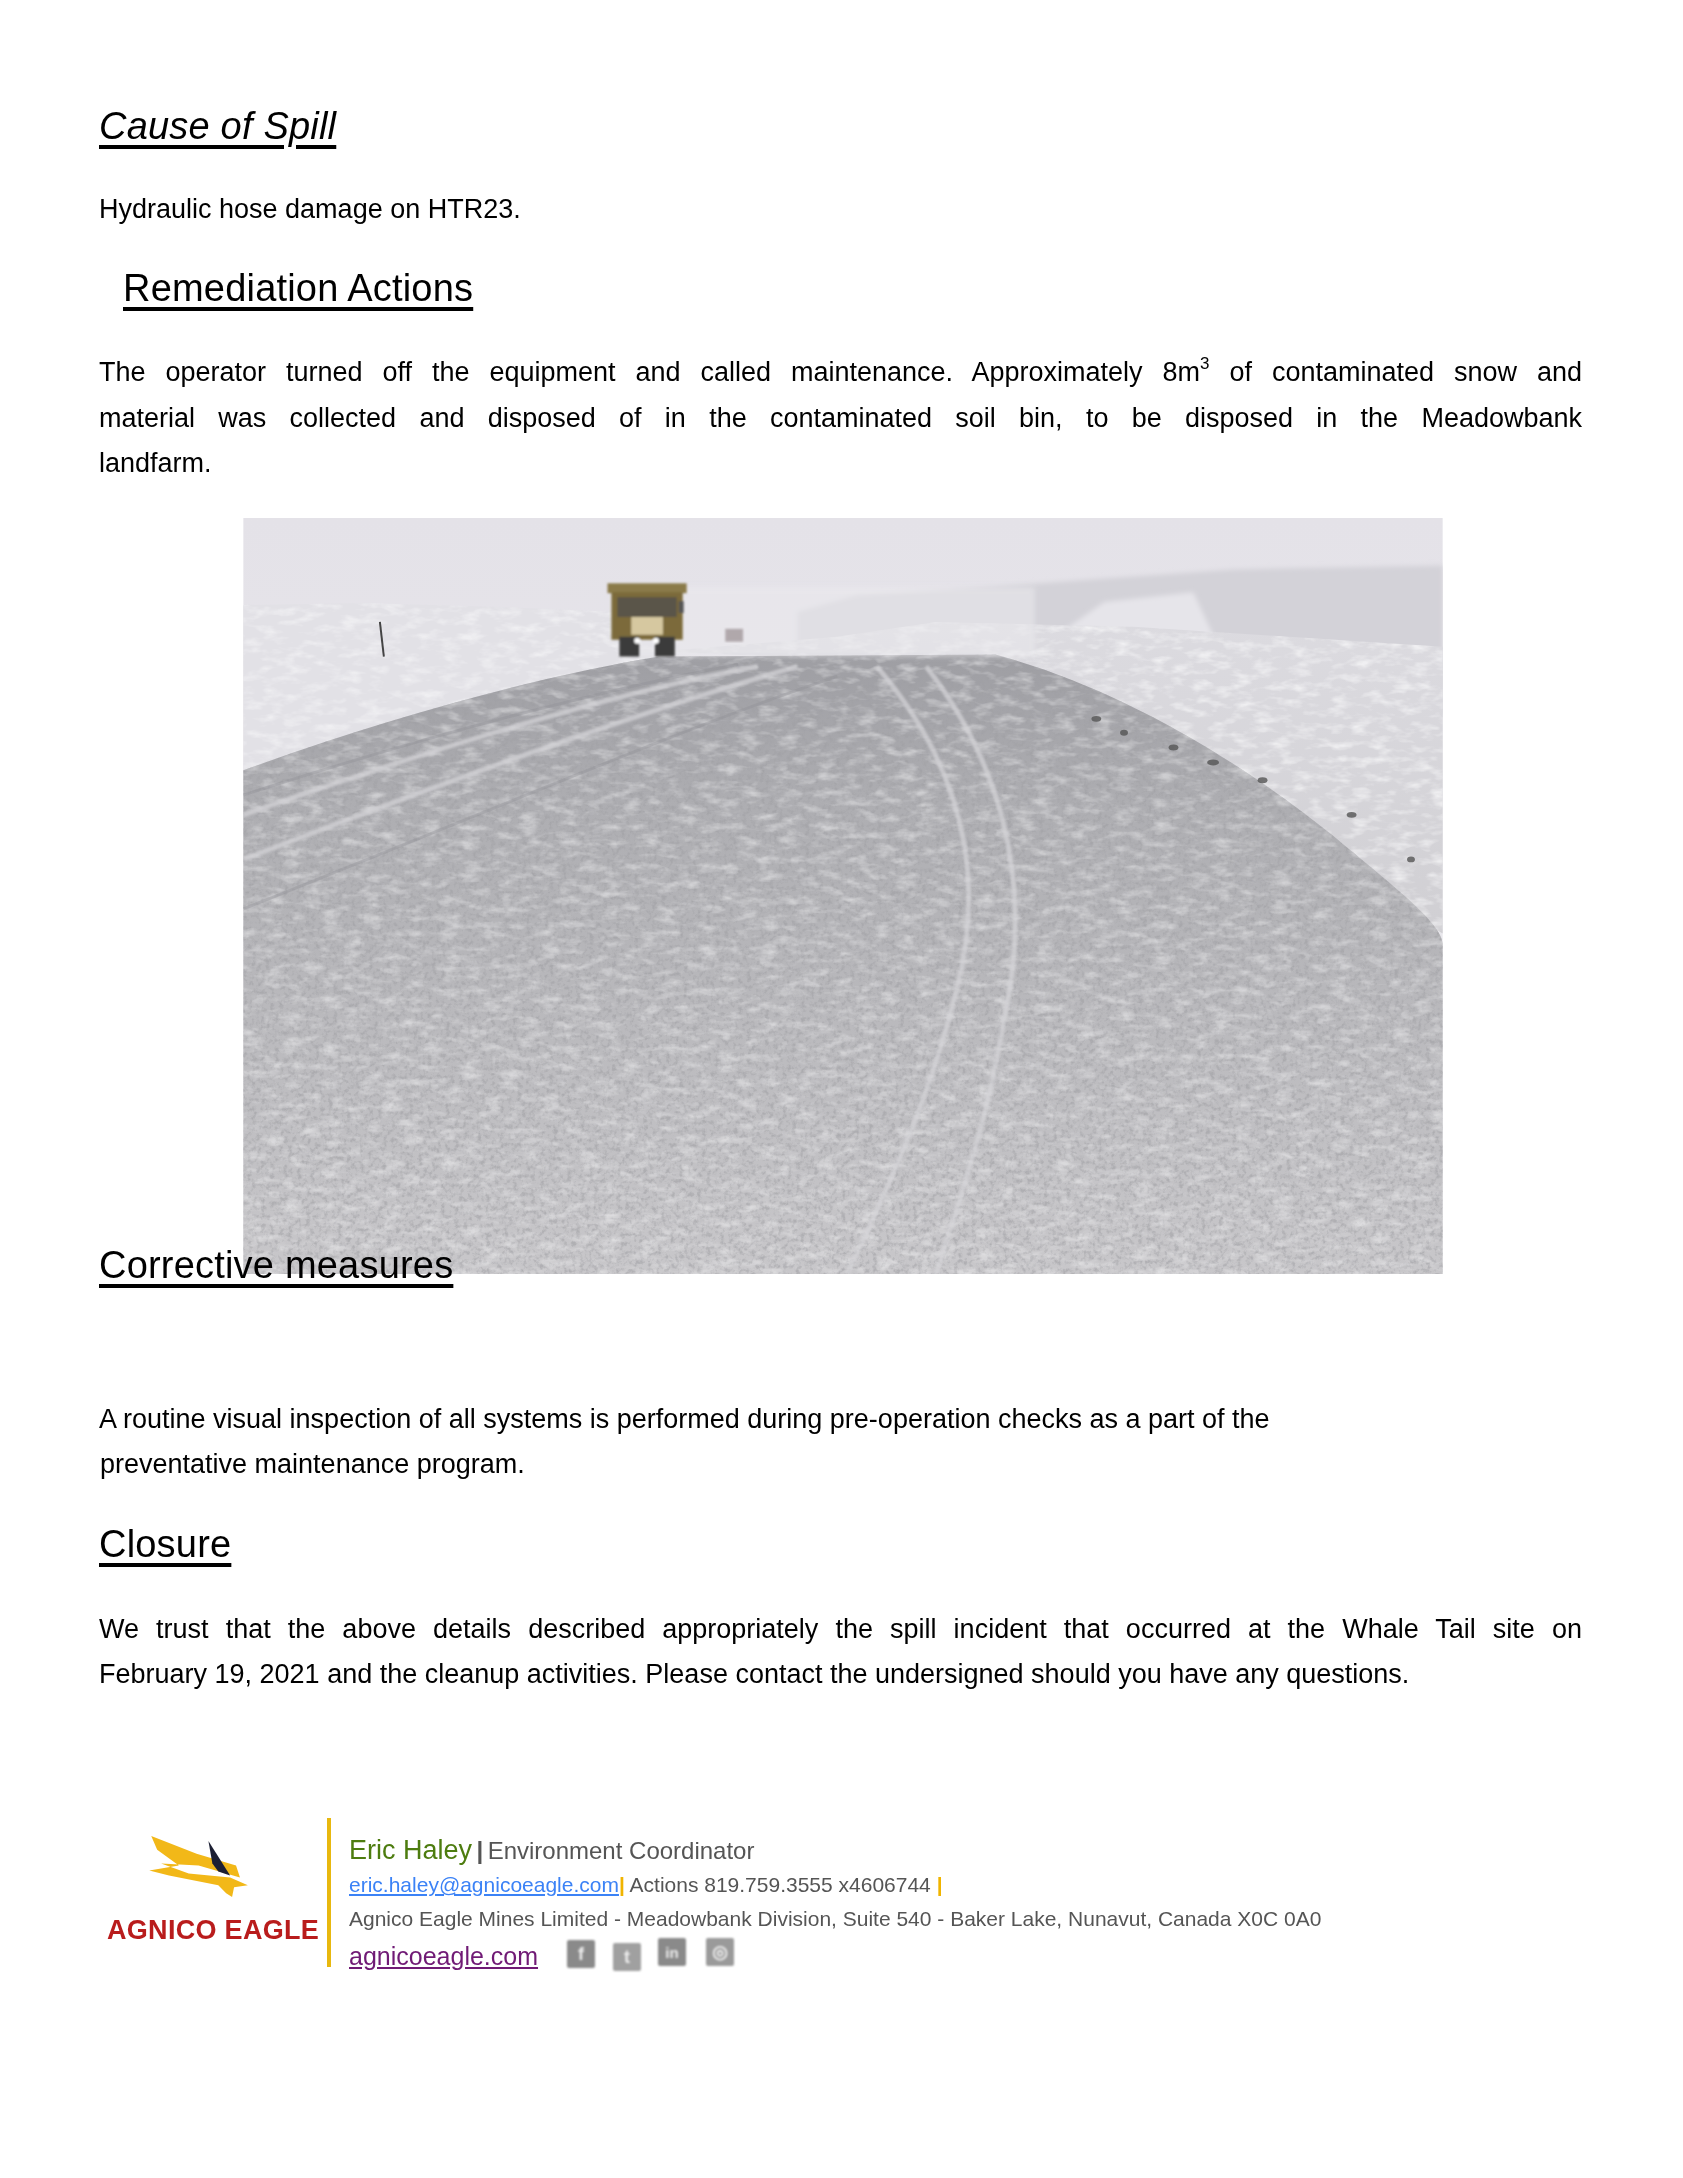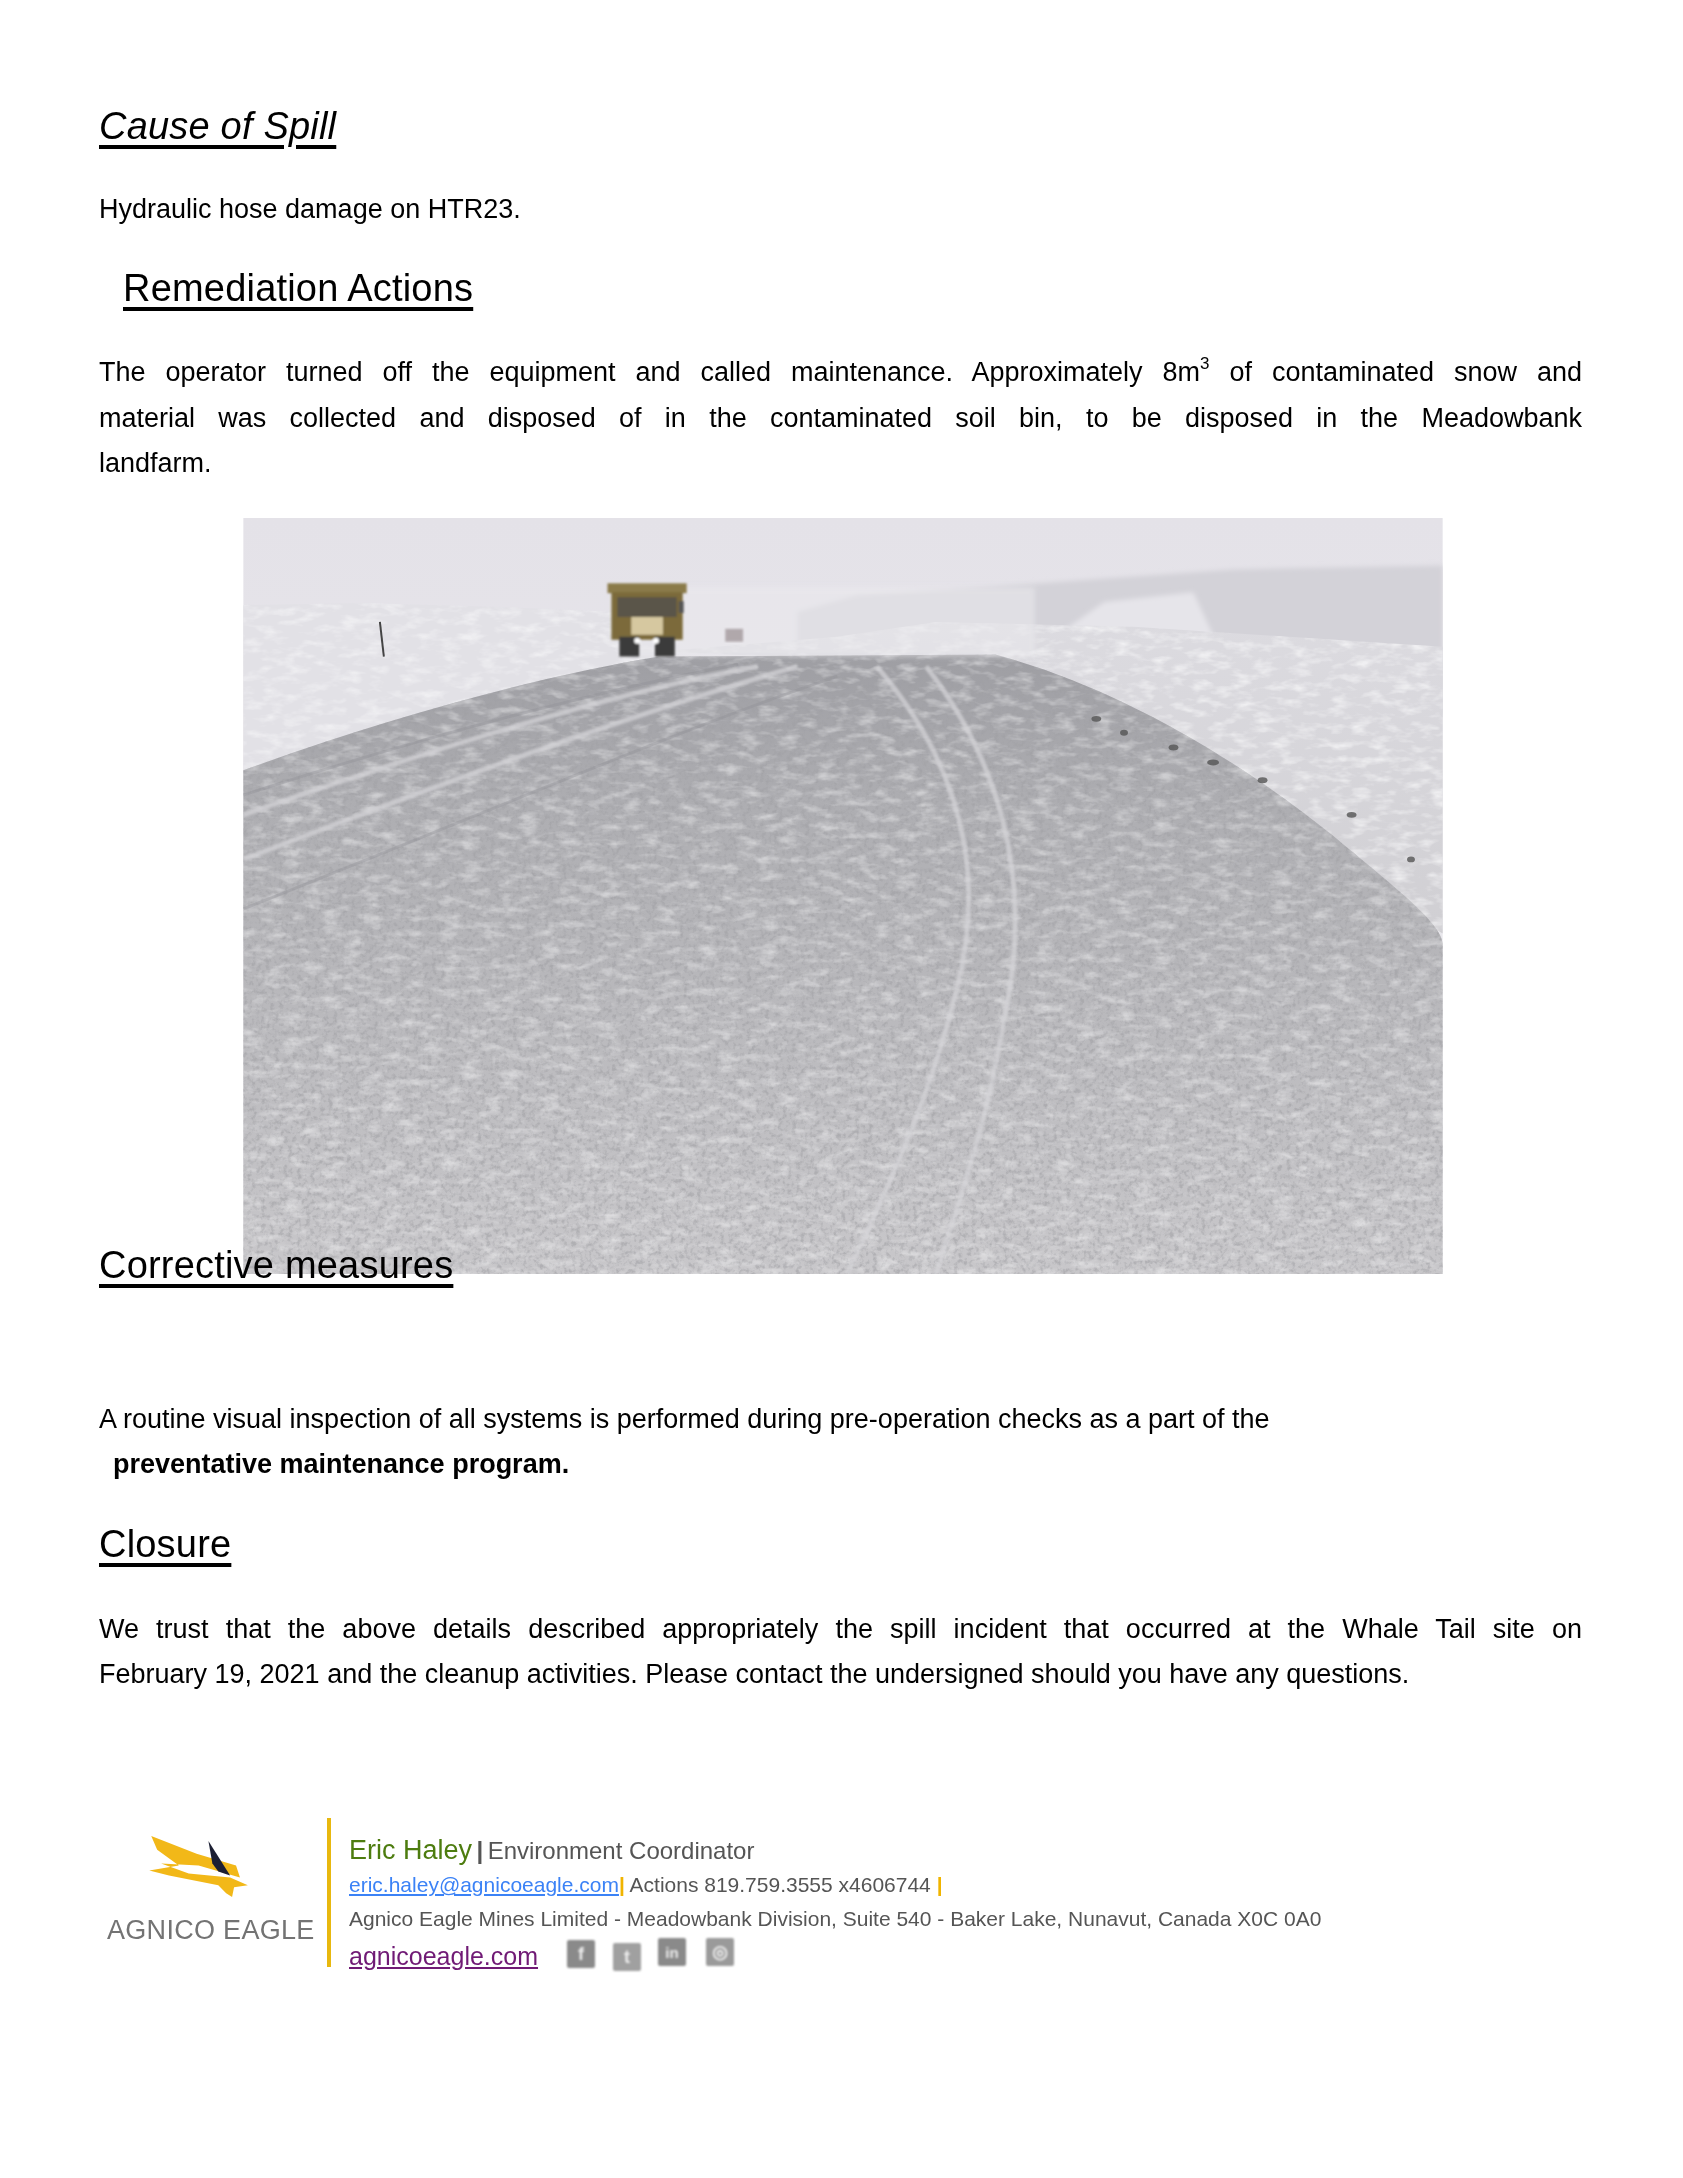--- a/index.html
+++ b/index.html
@@ -17,22 +17,22 @@
   .sig { position: absolute; left: 349px; white-space: nowrap; }
   .sig-name { font-size: 27px; color: #4d7c0f; }
   .pipe { color: #f0b400; font-weight: bold; }
   .sig-title { font-size: 24px; color: #555; }
   .sig-small { font-size: 21px; color: #555; }
   .sig-link { color: #3b82f6; text-decoration: underline; }
   .sig-web { font-size: 25px; color: #701a75; text-decoration: underline; }
   .social { position: absolute; width: 28px; height: 28px; background: #8a8a8a; color: #eee;
             font-family: "Liberation Sans", sans-serif; font-weight: bold; font-size: 18px;
             display: flex; align-items: center; justify-content: center; filter: blur(0.8px); border-radius: 2px; }
-  .logo-text { position: absolute; left: 107px; top: 1915px; font-size: 27px; font-weight: normal;
-               color: #737373; letter-spacing: 0.3px; }
+  .logo-text { position: absolute; left: 107px; top: 1915px; font-size: 27px; font-weight: bold;
+               color: #b91c1c; letter-spacing: 0.3px; }
 </style>
 </head>
 <body>
 
 <div class="abs heading" style="left:99px; top:107px;font-style:italic;">Cause of Spill</div>
 <div class="abs body" style="left:99px; top:196px;">Hydraulic hose damage on HTR23.</div>
 
 <div class="abs heading" style="left:99px; top:269px;margin-left:24px;">Remediation Actions</div>
 <div class="abs body just" style="left:99px; top:359px;"><span>The operator turned off the equipment and called maintenance. Approximately 8m</span><sup class="exp">3</sup><span> of contaminated snow and</span></div>
 <div class="abs body just" style="left:99px; top:405px;">material was collected and disposed of in the contaminated soil bin, to be disposed in the Meadowbank</div>
@@ -127,21 +127,21 @@
       <ellipse cx="980" cy="247" rx="6" ry="3"></ellipse>
       <ellipse cx="1030" cy="265" rx="5" ry="3"></ellipse>
       <ellipse cx="1120" cy="300" rx="5" ry="3"></ellipse>
       <ellipse cx="1180" cy="345" rx="4" ry="3"></ellipse>
     </g>
   </svg>
 </div>
 
 <div class="abs heading" style="left:99px; top:1246px;">Corrective measures</div>
 <div class="abs body" style="left:99px; top:1406px;">A routine visual inspection of all systems is performed during pre-operation checks as a part of the</div>
-<div class="abs body" style="left:113px; top:1451px;font-weight:bold;">preventative maintenance program.</div>
+<div class="abs body" style="left:100px; top:1451px;">preventative maintenance program.</div>
 
 <div class="abs heading" style="left:99px; top:1525px;">Closure</div>
 <div class="abs body just" style="left:99px; top:1616px;">We trust that the above details described appropriately the spill incident that occurred at the Whale Tail site on</div>
 <div class="abs body" style="left:99px; top:1661px;">February 19, 2021 and the cleanup activities. Please contact the undersigned should you have any questions.</div>
 
 <div>
   <svg class="abs" style="left:149px; top:1836px;" width="109" height="69" viewBox="0 0 110 70">
     <polygon points="2,0 48,18 88,30 92,42 50,30 12,28 40,38 82,42 100,50 86,52 84,62 78,58 70,50 20,40 0,35 30,30 8,14" fill="#f2b818"></polygon>
     <polygon points="60,5 82,40 70,36 64,28" fill="#1c1f33"></polygon>
   </svg>

